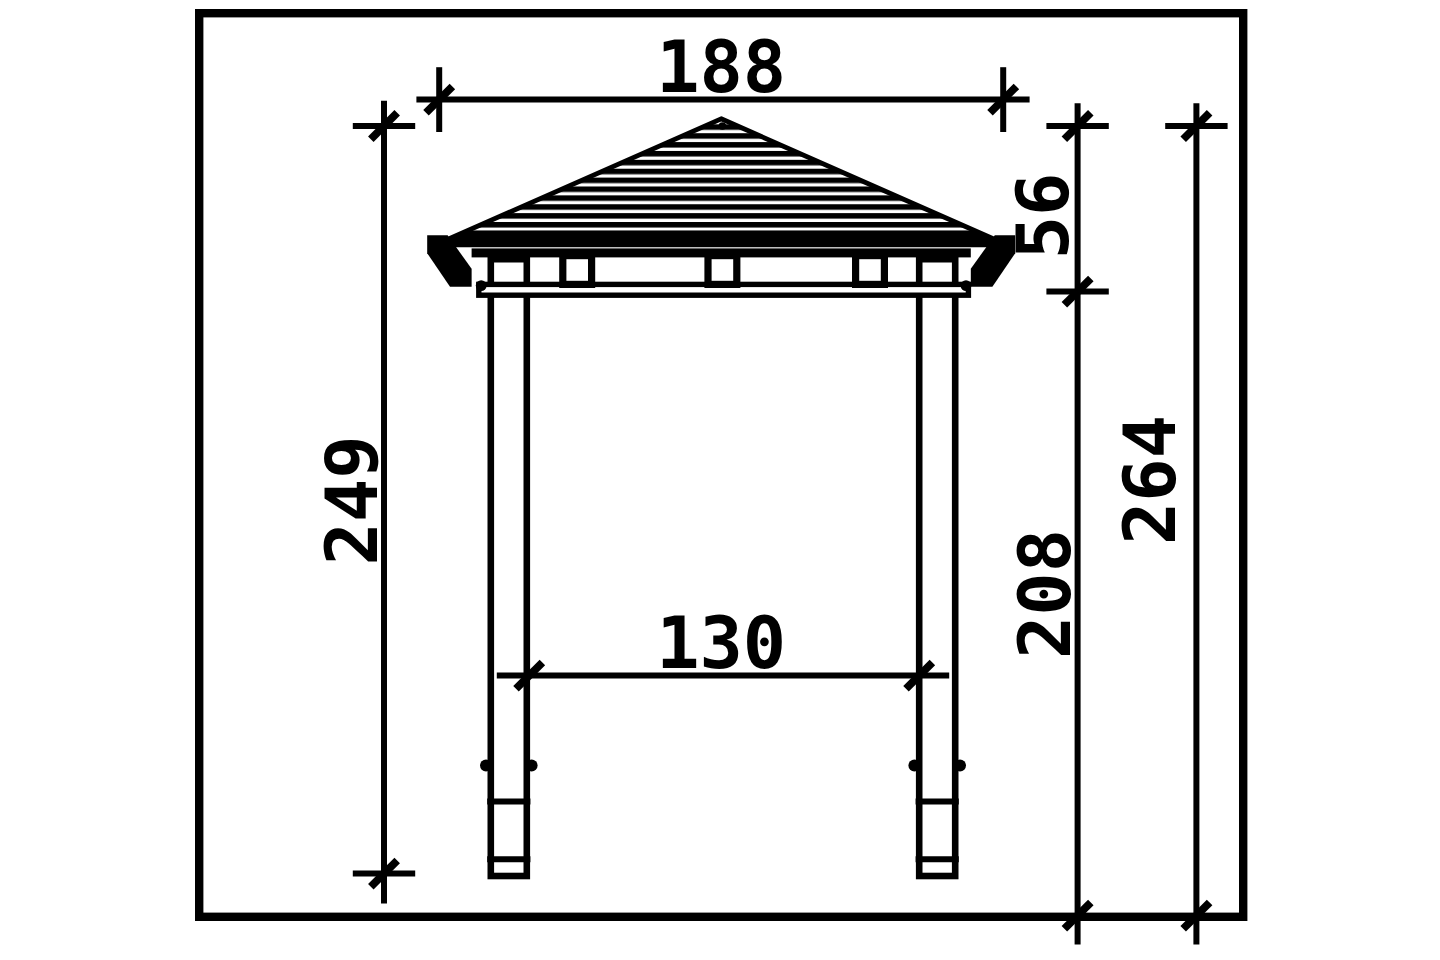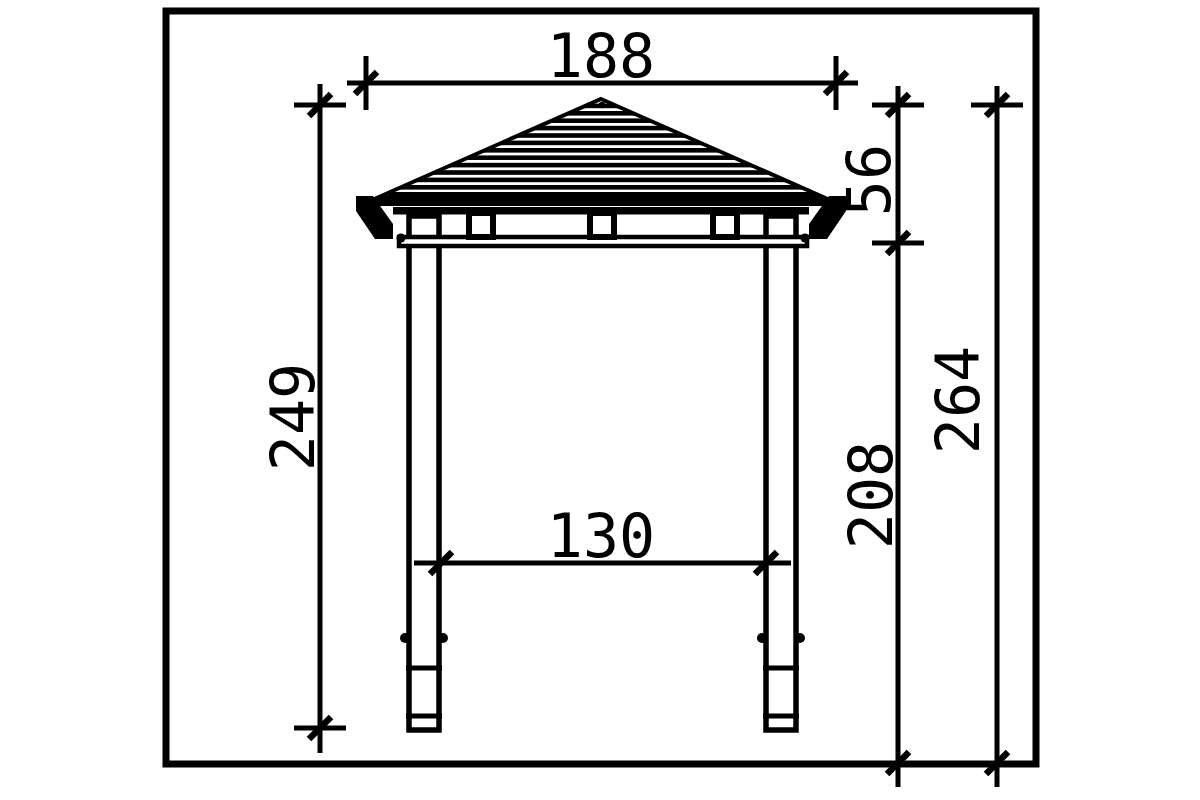--- a/index.html
+++ b/index.html
@@ -7,20 +7,21 @@
     padding: 0;
     background: #ffffff;
   }
   .canvas {
     position: relative;
     width: 1200px;
     height: 800px;
     background: #ffffff;
     overflow: hidden;
     font-family: "DejaVu Sans Mono", monospace;
+    font-weight: bold;
   }
   .canvas svg {
     position: absolute;
     left: 0;
     top: 0;
     width: 1200px;
     height: 800px;
   }
   .dim-text {
     font-family: "DejaVu Sans Mono", monospace;

